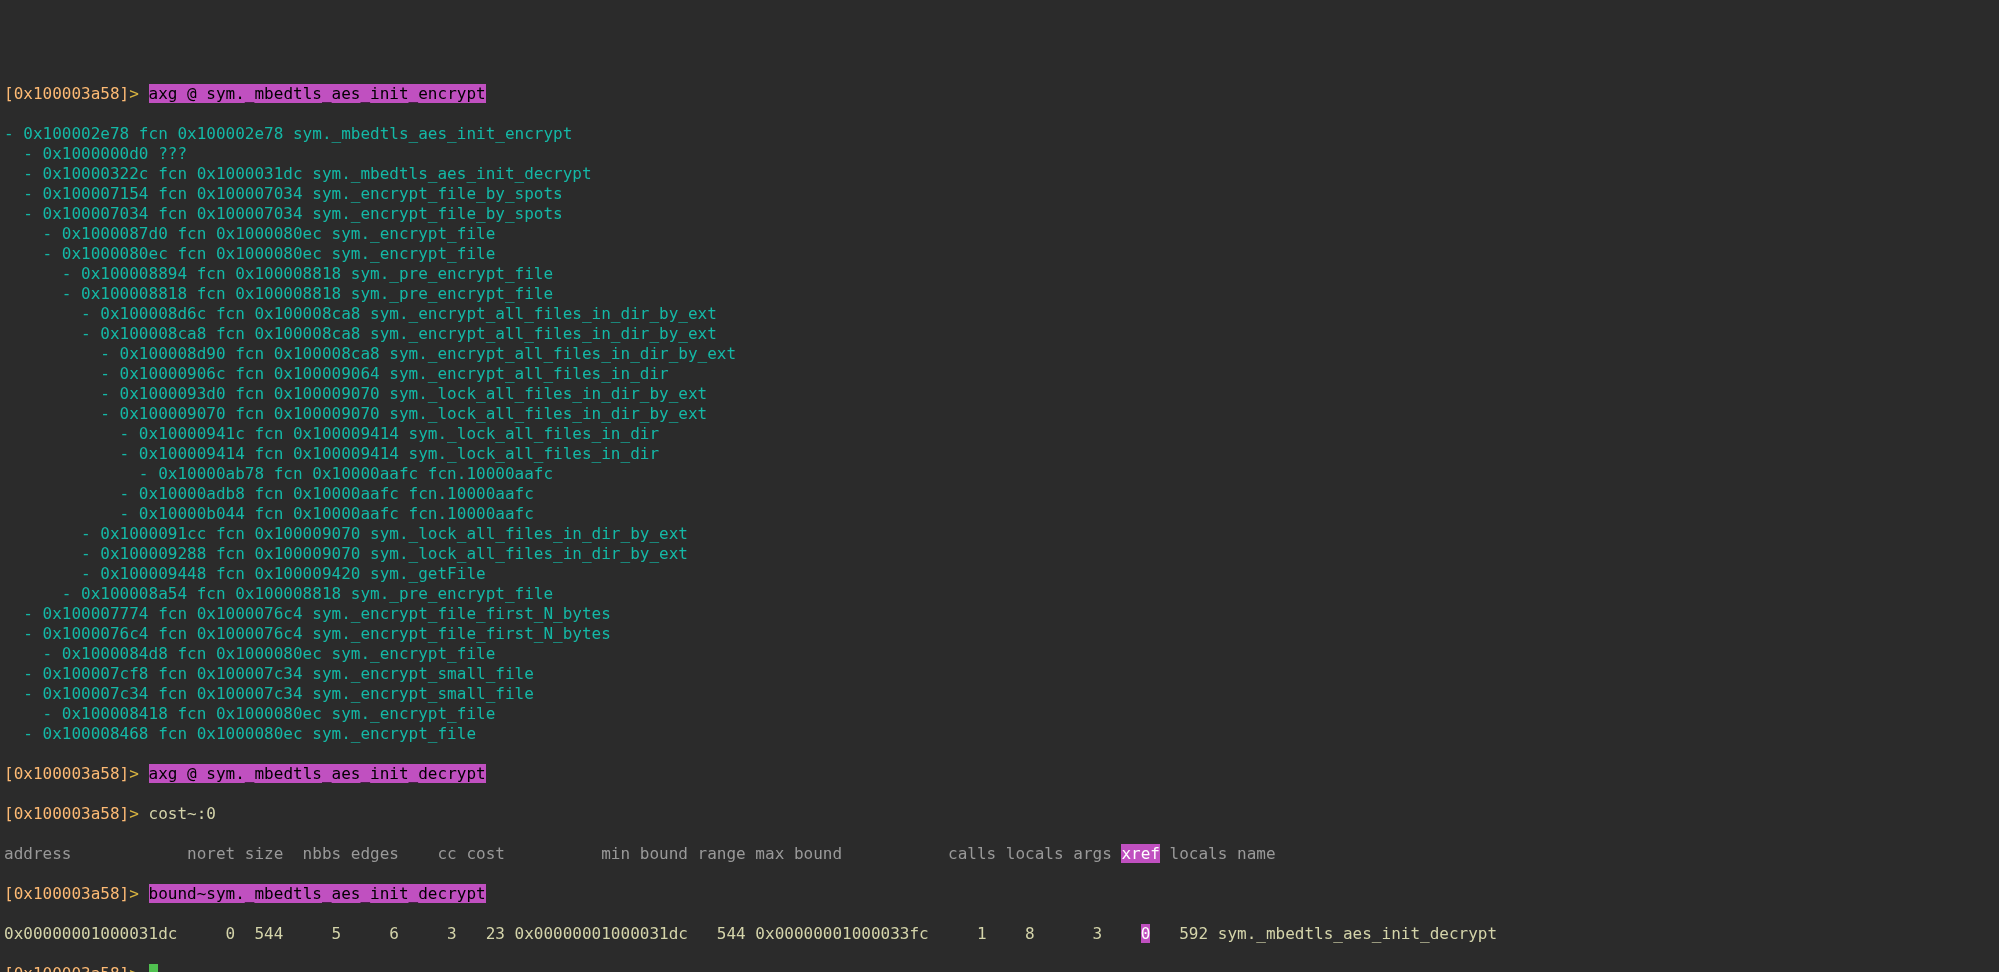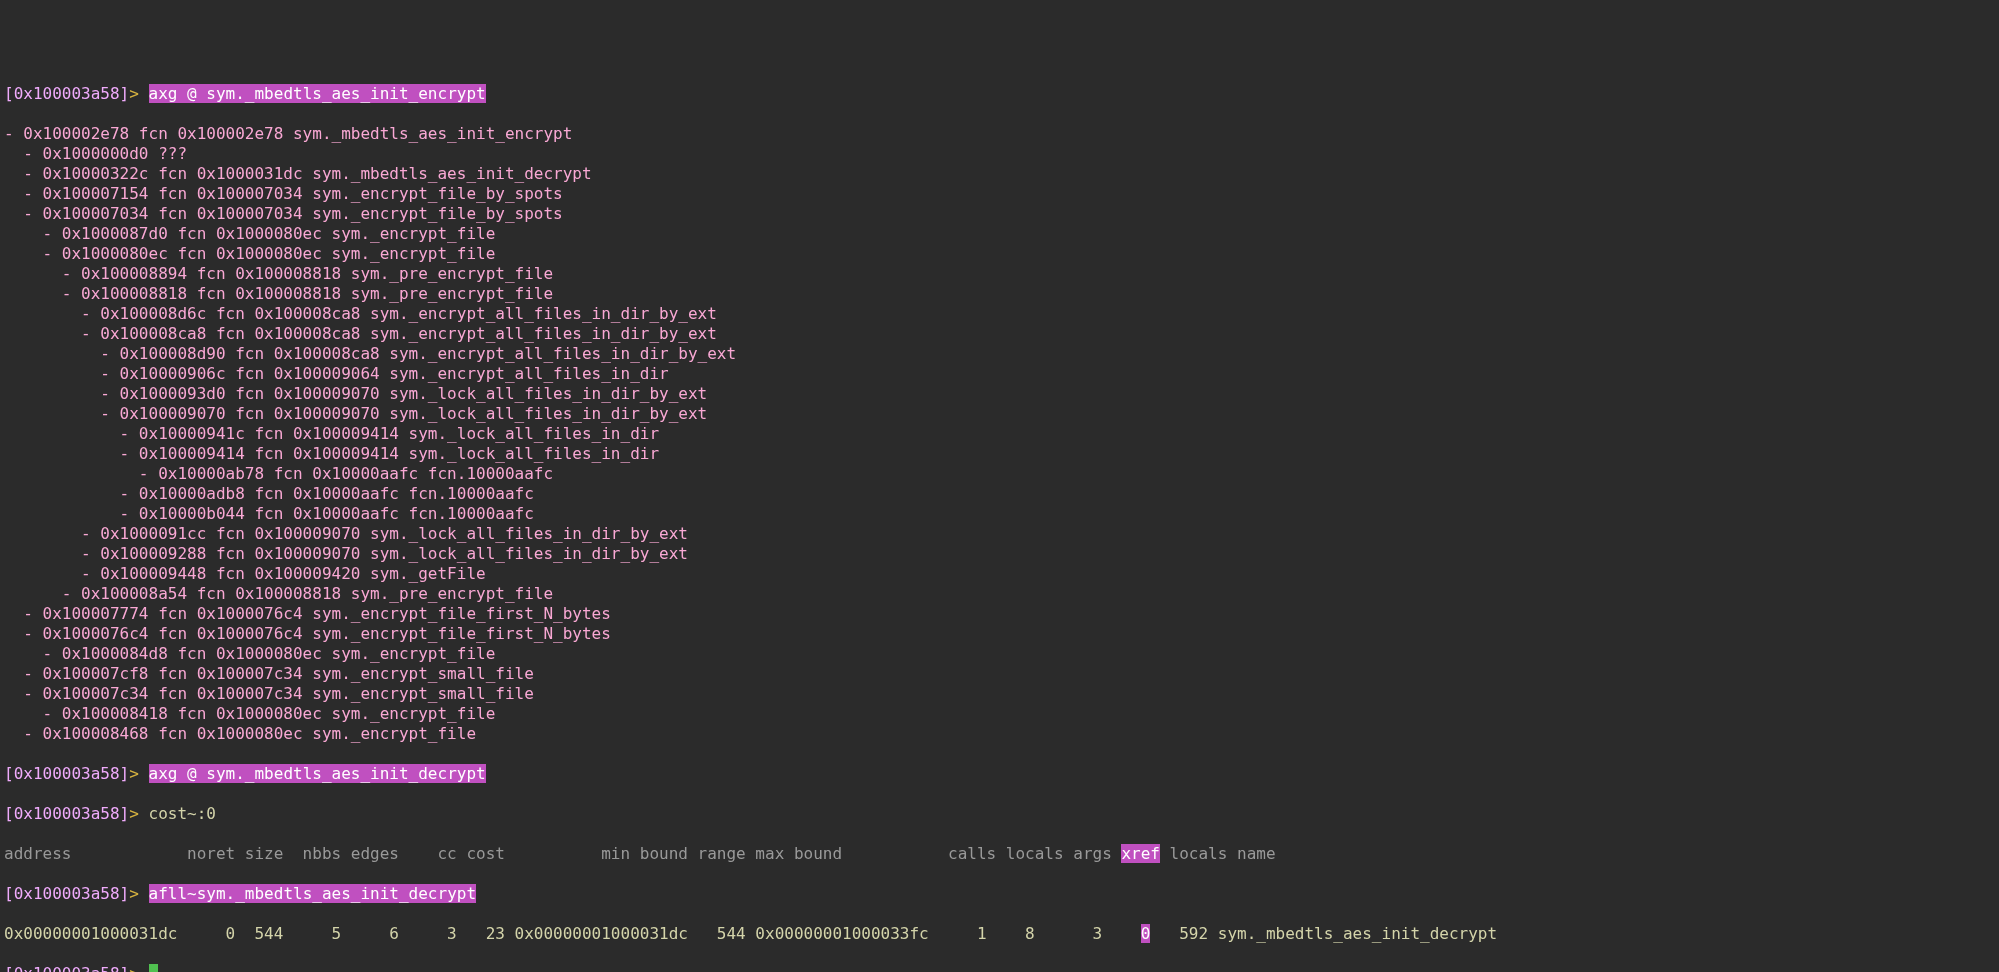--- a/index.html
+++ b/index.html
@@ -6,38 +6,38 @@
   body {
     background: #2b2b2b;
     color: #d4d4aa;
     font-family: 'Menlo', 'Monaco', 'Consolas', monospace;
     font-size: 16px;
     line-height: 1.25;
     padding: 4px;
     white-space: pre;
     overflow-x: auto;
   }
-  .prompt-addr { color: #f0abfc; }
+  .prompt-addr { color: #fdba74; }
   .prompt-gt { color: #d4b040; }
-  .cmd-hl { background: #c050c0; color: #ffffff; }
-  .tree-line { color: #f9a8d4; }
+  .cmd-hl { background: #c050c0; color: #000000; }
+  .tree-line { color: #14b8a6; }
   .header-line { color: #999999; }
   .xref-hl { background: #c050c0; color: #ffffff; margin-top: 12px; }
   .zero-hl { background: #c050c0; color: #ffffff; }
   .cursor { background: #50c050; color: #50c050; display: inline-block; width: 0.6em; }
   .row { display: block; }
 </style>
 </head>
 <body>
 
 
 
 <span class="row"><span class="prompt-addr">[0x100003a58]</span><span class="prompt-gt">&gt;</span> <span class="cmd-hl">axg @ sym._mbedtls_aes_init_encrypt</span></span>
 <div id="tree-container"><span class="row tree-line">- 0x100002e78 fcn 0x100002e78 sym._mbedtls_aes_init_encrypt</span><span class="row tree-line">  - 0x1000000d0 ???</span><span class="row tree-line">  - 0x10000322c fcn 0x1000031dc sym._mbedtls_aes_init_decrypt</span><span class="row tree-line">  - 0x100007154 fcn 0x100007034 sym._encrypt_file_by_spots</span><span class="row tree-line">  - 0x100007034 fcn 0x100007034 sym._encrypt_file_by_spots</span><span class="row tree-line">    - 0x1000087d0 fcn 0x1000080ec sym._encrypt_file</span><span class="row tree-line">    - 0x1000080ec fcn 0x1000080ec sym._encrypt_file</span><span class="row tree-line">      - 0x100008894 fcn 0x100008818 sym._pre_encrypt_file</span><span class="row tree-line">      - 0x100008818 fcn 0x100008818 sym._pre_encrypt_file</span><span class="row tree-line">        - 0x100008d6c fcn 0x100008ca8 sym._encrypt_all_files_in_dir_by_ext</span><span class="row tree-line">        - 0x100008ca8 fcn 0x100008ca8 sym._encrypt_all_files_in_dir_by_ext</span><span class="row tree-line">          - 0x100008d90 fcn 0x100008ca8 sym._encrypt_all_files_in_dir_by_ext</span><span class="row tree-line">          - 0x10000906c fcn 0x100009064 sym._encrypt_all_files_in_dir</span><span class="row tree-line">          - 0x1000093d0 fcn 0x100009070 sym._lock_all_files_in_dir_by_ext</span><span class="row tree-line">          - 0x100009070 fcn 0x100009070 sym._lock_all_files_in_dir_by_ext</span><span class="row tree-line">            - 0x10000941c fcn 0x100009414 sym._lock_all_files_in_dir</span><span class="row tree-line">            - 0x100009414 fcn 0x100009414 sym._lock_all_files_in_dir</span><span class="row tree-line">              - 0x10000ab78 fcn 0x10000aafc fcn.10000aafc</span><span class="row tree-line">            - 0x10000adb8 fcn 0x10000aafc fcn.10000aafc</span><span class="row tree-line">            - 0x10000b044 fcn 0x10000aafc fcn.10000aafc</span><span class="row tree-line">        - 0x1000091cc fcn 0x100009070 sym._lock_all_files_in_dir_by_ext</span><span class="row tree-line">        - 0x100009288 fcn 0x100009070 sym._lock_all_files_in_dir_by_ext</span><span class="row tree-line">        - 0x100009448 fcn 0x100009420 sym._getFile</span><span class="row tree-line">      - 0x100008a54 fcn 0x100008818 sym._pre_encrypt_file</span><span class="row tree-line">  - 0x100007774 fcn 0x1000076c4 sym._encrypt_file_first_N_bytes</span><span class="row tree-line">  - 0x1000076c4 fcn 0x1000076c4 sym._encrypt_file_first_N_bytes</span><span class="row tree-line">    - 0x1000084d8 fcn 0x1000080ec sym._encrypt_file</span><span class="row tree-line">  - 0x100007cf8 fcn 0x100007c34 sym._encrypt_small_file</span><span class="row tree-line">  - 0x100007c34 fcn 0x100007c34 sym._encrypt_small_file</span><span class="row tree-line">    - 0x100008418 fcn 0x1000080ec sym._encrypt_file</span><span class="row tree-line">  - 0x100008468 fcn 0x1000080ec sym._encrypt_file</span></div>
 <span class="row"><span class="prompt-addr">[0x100003a58]</span><span class="prompt-gt">&gt;</span> <span class="cmd-hl">axg @ sym._mbedtls_aes_init_decrypt</span></span>
 <span class="row"><span class="prompt-addr">[0x100003a58]</span><span class="prompt-gt">&gt;</span> <span>cost~:0</span></span>
 <span class="row header-line"><span>address            noret size  nbbs edges    cc cost          min bound range max bound           calls locals args </span><span class="xref-hl">xref</span><span> locals name</span></span>
-<span class="row"><span class="prompt-addr">[0x100003a58]</span><span class="prompt-gt">&gt;</span> <span class="cmd-hl">afll~sym._mbedtls_aes_init_decrypt</span></span>
+<span class="row"><span class="prompt-addr">[0x100003a58]</span><span class="prompt-gt">&gt;</span> <span class="cmd-hl">bound~sym._mbedtls_aes_init_decrypt</span></span>
 <span class="row"><span>0x00000001000031dc     0  544     5     6     3   23 0x00000001000031dc   544 0x00000001000033fc     1    8      3    </span><span class="zero-hl">0</span><span>   592 sym._mbedtls_aes_init_decrypt</span></span>
 <span class="row"><span class="prompt-addr">[0x100003a58]</span><span class="prompt-gt">&gt;</span> <span class="cursor"> </span></span>
 
 
 
 
 </body></html>

